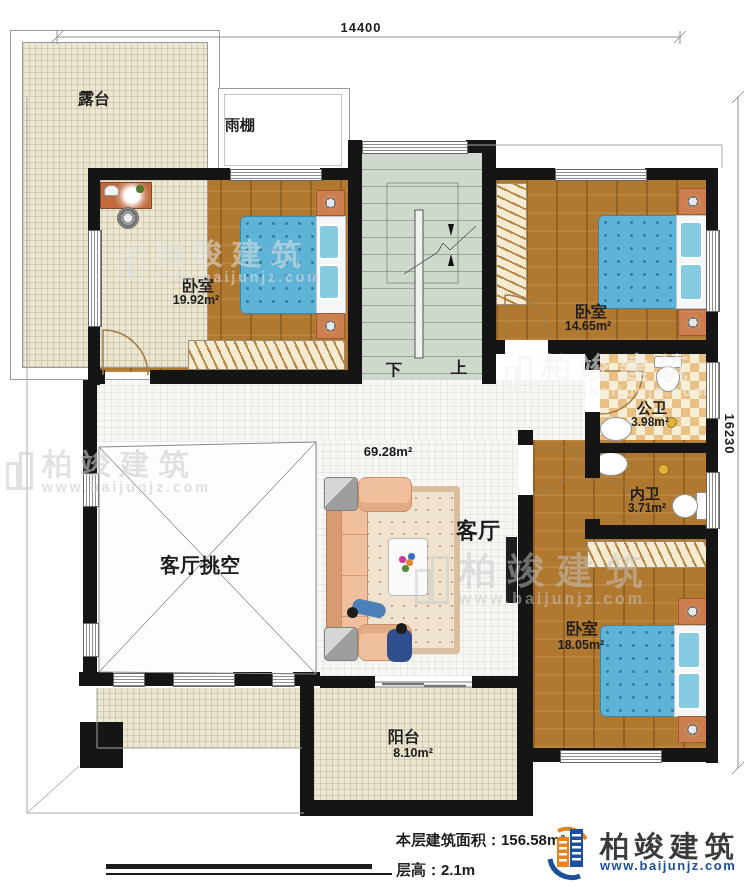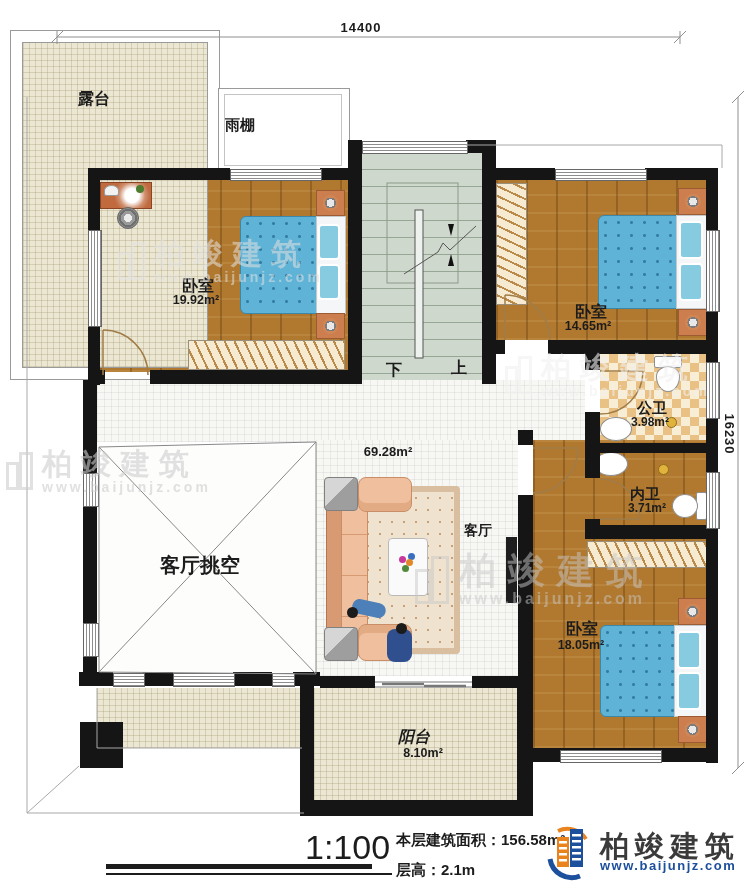--- a/index.html
+++ b/index.html
@@ -271,26 +271,26 @@
 
   <div class="lbl name" style="left:582px;top:629px;">卧室</div>
   <div class="lbl area" style="left:581px;top:645px;">18.05m²</div>
 
   <div class="lbl name" style="left:652px;top:408px;font-size:15px;">公卫</div>
   <div class="lbl area" style="left:650px;top:422px;font-size:12px;">3.98m²</div>
 
   <div class="lbl name" style="left:645px;top:494px;font-size:15px;">内卫</div>
   <div class="lbl area" style="left:647px;top:508px;font-size:12px;">3.71m²</div>
 
-  <div class="lbl name" style="left:478px;top:531px;font-size:14px;">客厅</div>
+  <div class="lbl name" style="left:478px;top:531px;font-size:22px;">客厅</div>
   <div class="lbl area" style="left:388px;top:451px;font-size:13px;">69.28m²</div>
   <div class="lbl name" style="left:200px;top:565px;font-size:20px;">客厅挑空</div>
 
-  <div class="lbl name" style="left:414px;top:737px;font-style:italic;">阳台</div>
-  <div class="lbl area" style="left:413px;top:753px;margin-left:10px;">8.10m²</div>
+  <div class="lbl name" style="left:404px;top:737px;">阳台</div>
+  <div class="lbl area" style="left:413px;top:753px;">8.10m²</div>
 
   <div class="lbl name" style="left:394px;top:370px;">下</div>
   <div class="lbl name" style="left:459px;top:368px;">上</div>
 
   <div class="wm" style="left:118px;top:238px;color:rgba(225,225,225,.55);">
     <div class="wmicon">
         <div style="left:0;top:10px;width:13px;height:28px;"></div>
         <div style="left:13px;top:0;width:14px;height:38px;"></div>
       </div>
     <div class="wmtexts">
@@ -324,21 +324,20 @@
         <div style="left:16px;top:0;width:18px;height:48px;"></div>
       </div>
     <div class="wmtexts">
         <span class="wmbrand">柏竣建筑</span>
         <span class="wmsite">www.baijunjz.com</span>
       </div>
   </div>
 
   <div class="tbline" style="left:106px;top:864px;width:266px;height:5px;"></div>
   <div class="tbline" style="left:106px;top:873px;width:286px;height:2px;"></div>
-  <div class="tb" id="plan-scale" style="left:305px;top:828px;">1:100</div>
   <div class="tb" id="tb-area" style="left:396px;top:831px;">本层建筑面积：156.58m²</div>
   <div class="tb" id="tb-height" style="left:396px;top:861px;">层高：2.1m</div>
 
   <svg class="logo" style="left:544px;top:823px;" width="50" height="58" viewBox="0 0 50 58">
     <path d="M6,36 A22,22 0 0 0 36,53" stroke="#1c4f9c" stroke-width="5" fill="none"></path>
     <path d="M42,16 A22,22 0 0 0 14,8" stroke="#e8831d" stroke-width="4" fill="none"></path>
     <rect x="13" y="14" width="12" height="30" fill="#e8831d"></rect>
     <rect x="26" y="6" width="13" height="38" fill="#1c4f9c"></rect>
     <g fill="#ffffff">
       <rect x="15" y="18" width="8" height="2.5"></rect>

